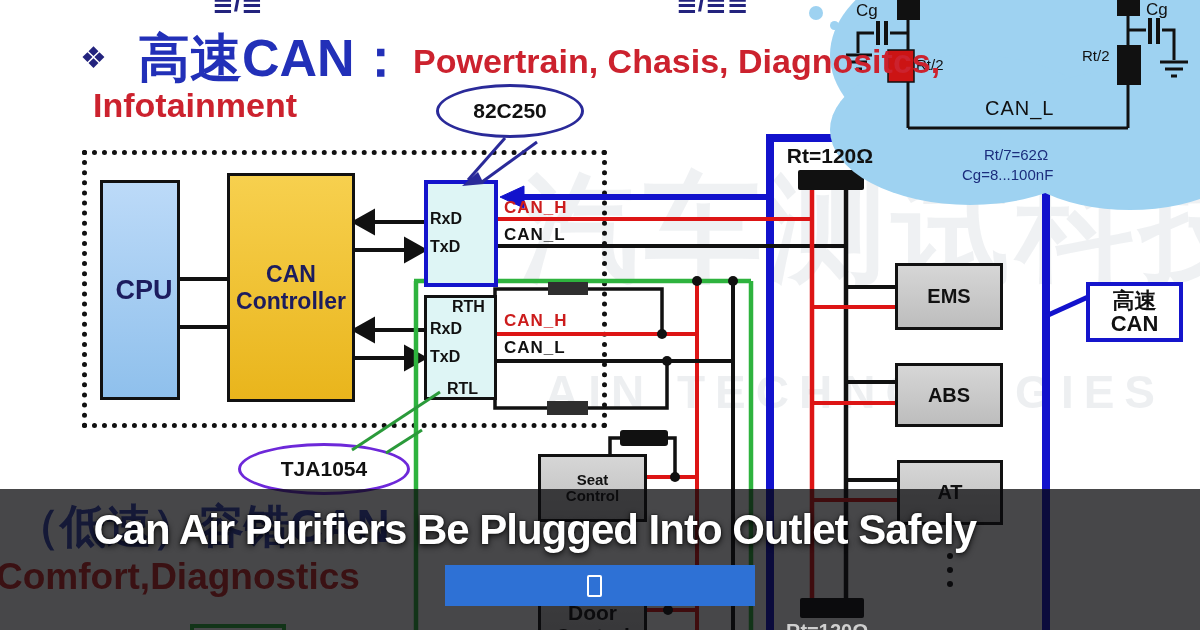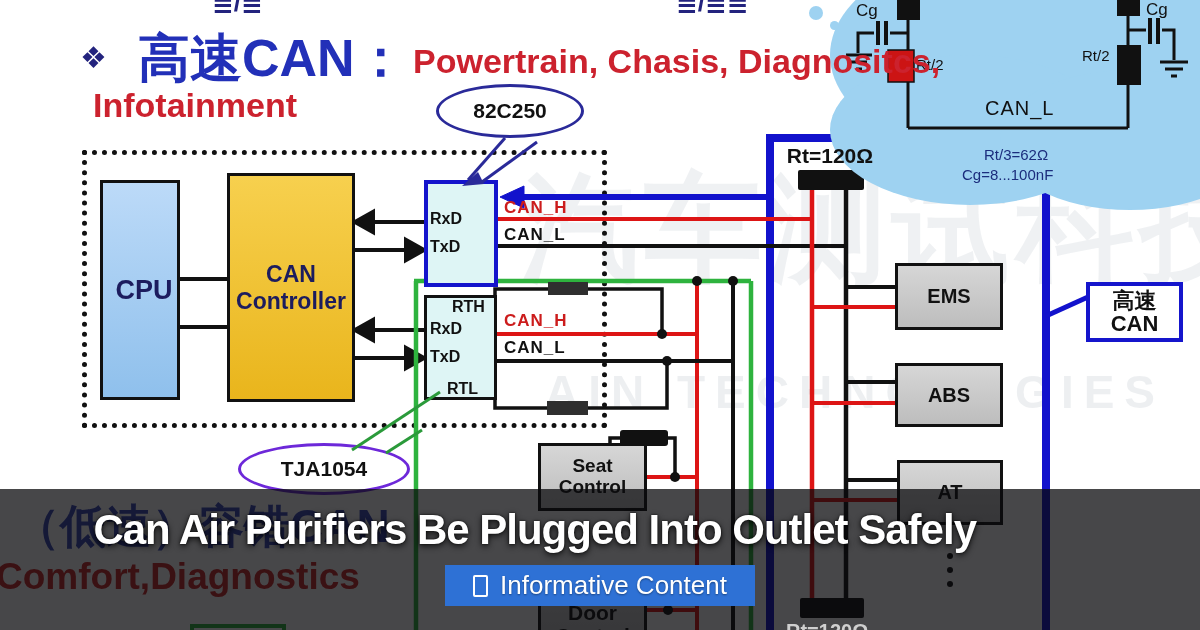--- a/index.html
+++ b/index.html
@@ -59,21 +59,21 @@
   .ctrl { left:227px; top:173px; width:128px; height:229px;
           background:linear-gradient(#f7d04e,#e9b51c); color:#1c1c5e; font-size:23px; line-height:1.15; }
   .tr   { background:#def5f5; color:#111; font-size:16px; }
   .tr1  { left:424px; top:180px; width:74px; height:107px; border:4px solid #1414cc; }
   .tr2  { left:424px; top:295px; width:73px; height:105px; }
   .tr-lbl { position:absolute; font-weight:bold; color:#111; font-size:16px; z-index:31; white-space:nowrap; }
   .ecu  { background:linear-gradient(#d6d6d6,#bdbdbd); color:#111; font-size:20px; }
   .ems  { left:895px; top:263px; width:108px; height:67px; }
   .absb { left:895px; top:363px; width:108px; height:64px; }
   .atb  { left:897px; top:460px; width:106px; height:65px;text-align:center; }
-  .seat { left:538px; top:443px; width:109px; height:68px; font-size:19px; line-height:1.1; }
+  .seat { left:538px; top:454px; width:109px; height:68px; font-size:15px; line-height:1.1; }
   .door { left:538px; top:570px; width:109px; height:78px; font-size:21px; line-height:1.1; justify-content:flex-start; padding-top:28px; }
   .hs-box { left:1086px; top:282px; width:97px; height:60px; border:4px solid #1515cc;
             background:#fff; color:#111; font-size:22px; line-height:1.05; }
 
   
   .line-lbl { font-weight:bold; font-size:17px; z-index:32; white-space:nowrap; letter-spacing:1px; }
   .canh { color:#cc1c1c; }
   .canl { color:#111; }
   .canh1 { left:504px; top:198px; }
   .canl1 { left:504px; top:225px; }
@@ -242,21 +242,21 @@
       <rect x="1156" y="18" width="4" height="26"></rect>
   </g>
   <rect x="888" y="50" width="26" height="32" fill="#cc1414" stroke="#111" stroke-width="1.5"></rect>
 </svg>
 
 <div class="abs cloud-label cg-l">Cg</div>
 <div class="abs cloud-label cg-r">Cg</div>
 <div class="abs cloud-label rt2-l">Rt/2</div>
 <div class="abs cloud-label rt2-r">Rt/2</div>
 <div class="abs cloud-label canl-c">CAN_L</div>
-<div class="abs cloud-label rt2v">Rt/3=62Ω</div>
+<div class="abs cloud-label rt2v">Rt/7=62Ω</div>
 <div class="abs cloud-label cgv">Cg=8...100nF</div>
 
 <div class="abs bullet nosel">❖</div>
 <div class="abs title-zh">高速CAN：</div>
 <div class="abs info-red">Infotainment</div>
 <div class="abs pwt-red">Powertrain, Chasis, Diagnositcs,</div>
 
 <div class="box cpu">
     <span>CPU</span>
   </div>
@@ -323,14 +323,13 @@
 
 <div class="abs low-zh">（低速）容错CAN</div>
 <div class="abs comfort">Comfort,Diagnostics</div>
 <div class="abs green-box-frag"></div>
 
 <div class="abs overlay"></div>
 
 <div class="abs main-title">Can Air Purifiers Be Plugged Into Outlet Safely</div>
 <div class="abs badge">
   <span class="tofu"></span>
-  <span class="badge-text">Informative Content</span>
 </div>
 
 </body></html>

